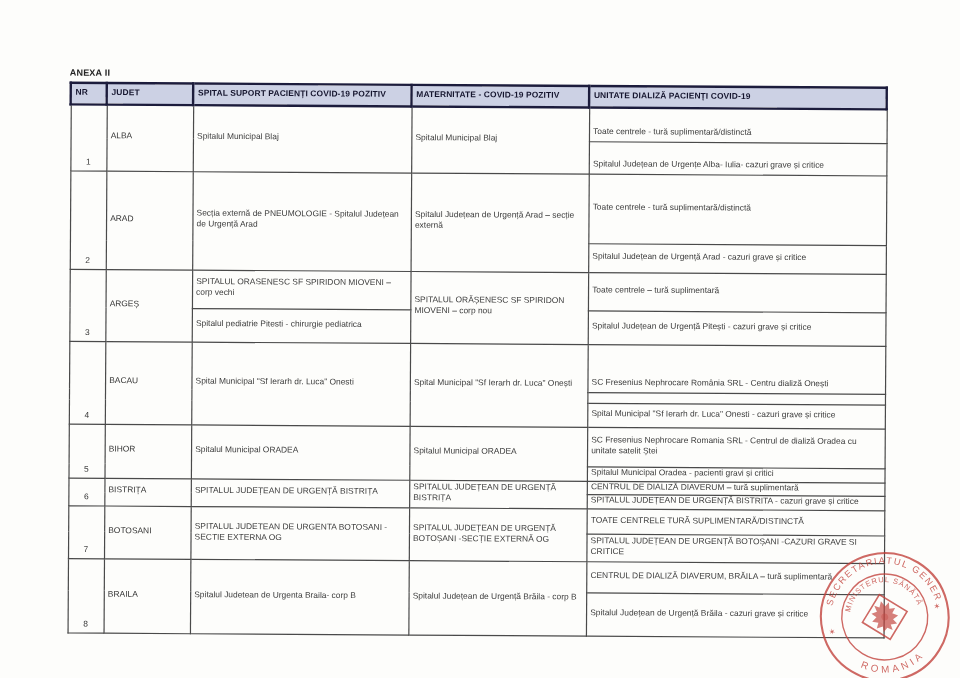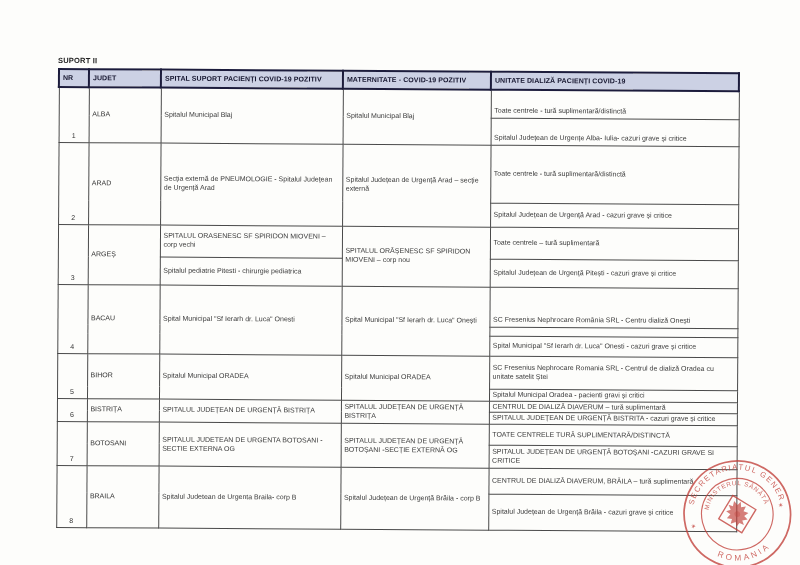--- a/index.html
+++ b/index.html
@@ -37,21 +37,21 @@
     position:absolute;left:682px;top:452px;width:116px;height:116px;
     opacity:.78;transform:rotate(-14deg);
     pointer-events:none;
   }
 </style>
 </head>
 <body>
 
 <div class="sheet">
 
-  <div class="anexa">SUPORT II</div>
+  <div class="anexa">ANEXA II</div>
 
   <table class="doc">
     <colgroup>
       <col style="width:30px">
         <col style="width:72px">
         <col style="width:182px">
         <col style="width:148px">
         <col style="width:248px">
     </colgroup>
     <thead>

